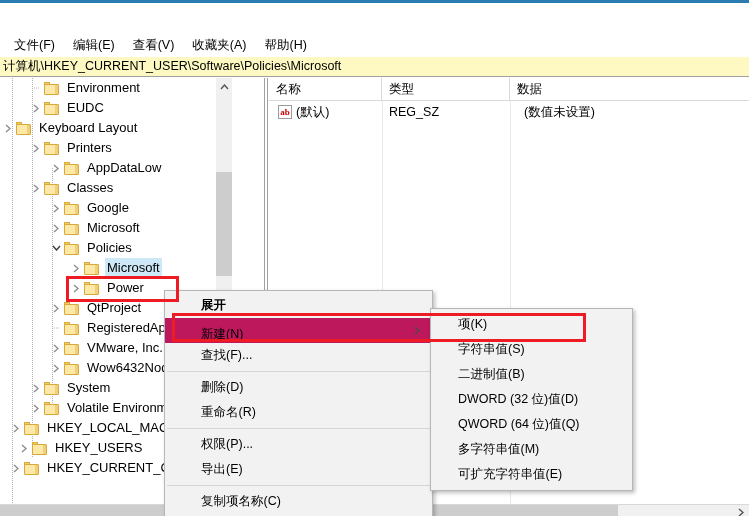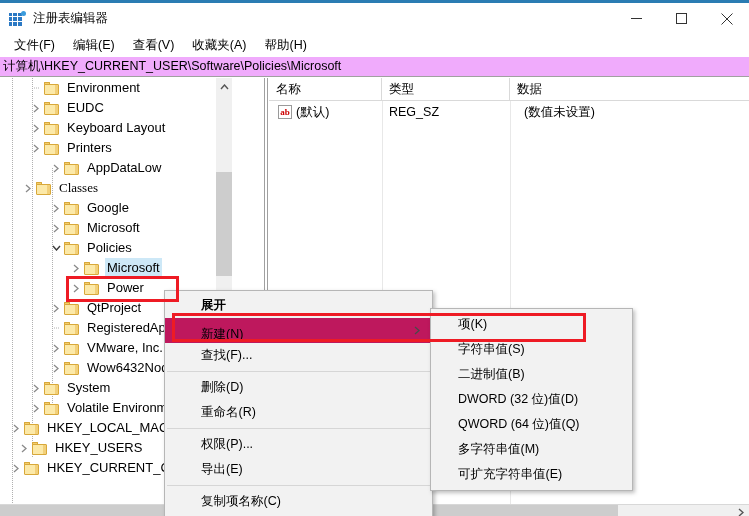--- a/index.html
+++ b/index.html
@@ -100,21 +100,21 @@
     padding: 3px 9px;
     color: #000000;
     white-space: nowrap;
   }
 
   
   .addressbar {
     position: absolute;
     left: 0; top: 54px;
     width: 749px; height: 20px;
-    background: #f0abfc;
+    background: #fef9c3;
     border-bottom: 1px solid #a0a0a0;
     box-sizing: border-box;
     display: flex;
     align-items: center;
   }
   .address-text {
     font-size: 12.5px;
     padding-left: 3px;
     color: #000000;
     white-space: nowrap;
@@ -408,46 +408,20 @@
     pointer-events: none;
   }
   #red-tree   { left: 66px;  top: 273px; width: 113px; height: 26px; }
   #red-new    { left: 172px; top: 310px; width: 414px; height: 29px; }
 </style>
 </head>
 <body>
 
 <div class="window">
 
-  <div class="titlebar">
-    <div class="app-icon">
-      <div class="grid"></div>
-      <div class="gl1"></div>
-      <div class="dot"></div>
-    </div>
-    <div class="title-text">注册表编辑器</div>
-    <div class="win-controls">
-      <div class="win-btn">
-        <svg width="11" height="11" viewBox="0 0 11 11">
-            <line x1="0" y1="5.5" x2="11" y2="5.5" stroke="#333" stroke-width="1"></line>
-          </svg>
-      </div>
-      <div class="win-btn">
-        <svg width="11" height="11" viewBox="0 0 11 11">
-            <rect x="0.5" y="0.5" width="10" height="10" fill="none" stroke="#333" stroke-width="1"></rect>
-          </svg>
-      </div>
-      <div class="win-btn">
-        <svg width="12" height="12" viewBox="0 0 12 12">
-            <line x1="0.5" y1="0.5" x2="11.5" y2="11.5" stroke="#333" stroke-width="1"></line>
-            <line x1="11.5" y1="0.5" x2="0.5" y2="11.5" stroke="#333" stroke-width="1"></line>
-          </svg>
-      </div>
-    </div>
-  </div>
 
   <div class="menubar">
     <div class="menu-item">文件(F)</div>
     <div class="menu-item">编辑(E)</div>
     <div class="menu-item">查看(V)</div>
     <div class="menu-item">收藏夹(A)</div>
     <div class="menu-item">帮助(H)</div>
   </div>
 
   <div class="addressbar">
@@ -480,60 +454,60 @@
                 <polyline points="1,1 5,4.5 1,8" fill="none" stroke="#8a8a8a" stroke-width="1.3"></polyline>
               </svg>
             </div>
             <div class="folder">
               <div class="tab"></div>
               <div class="body"></div>
               <div class="shade"></div>
             </div>
             <span class="tree-label">EUDC</span>
           </div>
+          <div class="tree-row" style="">
+            <div class="twisty">
+              <svg width="6" height="9" viewBox="0 0 6 9">
+                <polyline points="1,1 5,4.5 1,8" fill="none" stroke="#8a8a8a" stroke-width="1.3"></polyline>
+              </svg>
+            </div>
+            <div class="folder">
+              <div class="tab"></div>
+              <div class="body"></div>
+              <div class="shade"></div>
+            </div>
+            <span class="tree-label">Keyboard Layout</span>
+          </div>
           <div class="tree-row" style="padding-left: 28px;">
             <div class="twisty">
               <svg width="6" height="9" viewBox="0 0 6 9">
                 <polyline points="1,1 5,4.5 1,8" fill="none" stroke="#8a8a8a" stroke-width="1.3"></polyline>
               </svg>
             </div>
             <div class="folder">
               <div class="tab"></div>
               <div class="body"></div>
               <div class="shade"></div>
             </div>
-            <span class="tree-label">Keyboard Layout</span>
+            <span class="tree-label">Printers</span>
+          </div>
+          <div class="tree-row" style="padding-left: 48px;">
+            <div class="twisty">
+              <svg width="6" height="9" viewBox="0 0 6 9">
+                <polyline points="1,1 5,4.5 1,8" fill="none" stroke="#8a8a8a" stroke-width="1.3"></polyline>
+              </svg>
+            </div>
+            <div class="folder">
+              <div class="tab"></div>
+              <div class="body"></div>
+              <div class="shade"></div>
+            </div>
+            <span class="tree-label">AppDataLow</span>
           </div>
           <div class="tree-row" style="padding-left: 28px;">
-            <div class="twisty">
-              <svg width="6" height="9" viewBox="0 0 6 9">
-                <polyline points="1,1 5,4.5 1,8" fill="none" stroke="#8a8a8a" stroke-width="1.3"></polyline>
-              </svg>
-            </div>
-            <div class="folder">
-              <div class="tab"></div>
-              <div class="body"></div>
-              <div class="shade"></div>
-            </div>
-            <span class="tree-label">Printers</span>
-          </div>
-          <div class="tree-row" style="padding-left: 48px;">
-            <div class="twisty">
-              <svg width="6" height="9" viewBox="0 0 6 9">
-                <polyline points="1,1 5,4.5 1,8" fill="none" stroke="#8a8a8a" stroke-width="1.3"></polyline>
-              </svg>
-            </div>
-            <div class="folder">
-              <div class="tab"></div>
-              <div class="body"></div>
-              <div class="shade"></div>
-            </div>
-            <span class="tree-label">AppDataLow</span>
-          </div>
-          <div class="tree-row" style="padding-left: 20px; font-family: Liberation Serif, serif;">
             <div class="twisty">
               <svg width="6" height="9" viewBox="0 0 6 9">
                 <polyline points="1,1 5,4.5 1,8" fill="none" stroke="#8a8a8a" stroke-width="1.3"></polyline>
               </svg>
             </div>
             <div class="folder">
               <div class="tab"></div>
               <div class="body"></div>
               <div class="shade"></div>
             </div>

